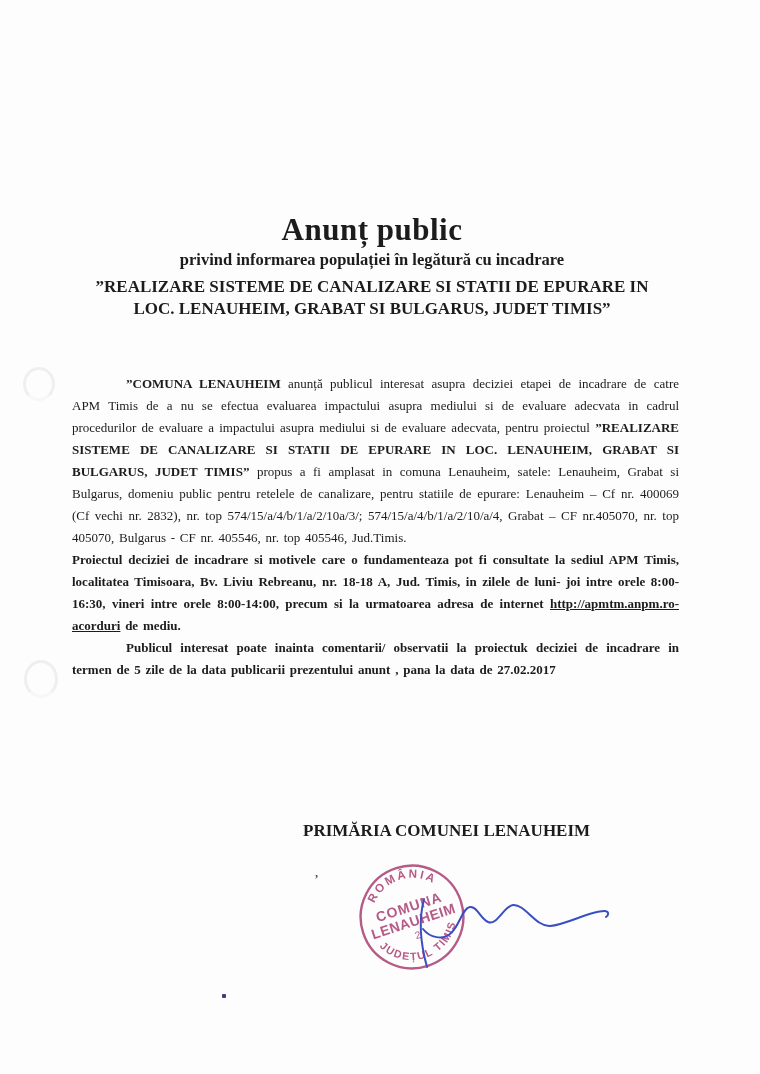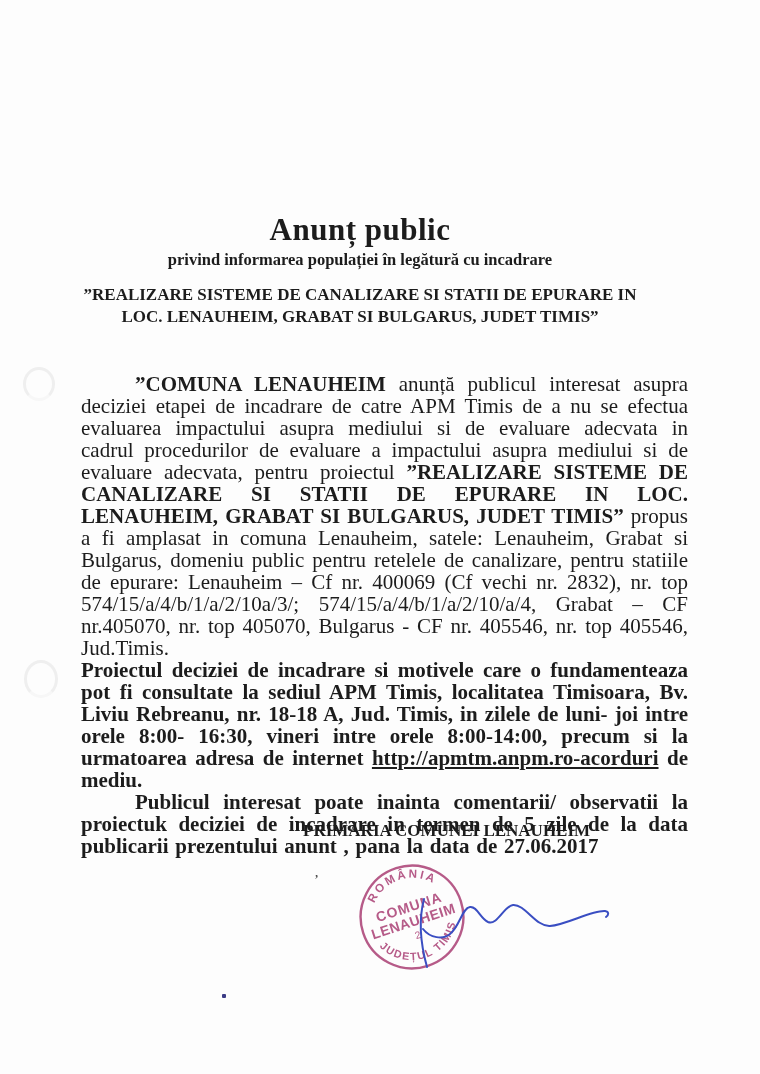--- a/index.html
+++ b/index.html
@@ -6,28 +6,28 @@
   .page{
     position:relative;
     width:760px;height:1074px;
     background:#fdfdfd;
     font-family:"Liberation Serif","DejaVu Serif",serif;
     color:#1c1c1c;
     overflow:hidden;
     box-shadow:0 0 4px rgba(0,0,0,.25);
   }
   
-  .doc-header{position:absolute;top:213px;left:0;width:720px;text-align:center;}
+  .doc-header{position:absolute;top:213px;left:0;width:720px;text-align:center;padding-left:12px;}
   .doc-title{margin:0;font-size:31px;line-height:34px;font-weight:bold;letter-spacing:.5px;}
   .doc-subtitle{margin:2px 0 0;font-size:16.5px;line-height:21px;font-weight:bold;}
-  .doc-heading{margin:14px auto 0;width:580px;font-size:17px;line-height:22px;font-weight:bold;}
+  .doc-heading{margin:6px auto 0;width:580px;font-size:17px;line-height:22px;font-weight:bold;}
   
   .doc-body{
-    position:absolute;top:373px;left:81px;width:607px;
-    font-size:21px;line-height:22px;text-align:justify;
+    position:absolute;top:373px;left:72px;width:607px;
+    font-size:13px;line-height:22px;text-align:justify;
     word-spacing:1.5px;
   }
   .doc-body p{margin:0;}
   .para-indent{text-indent:54px;}
   .bold{font-weight:bold;}
   .para-bold{font-weight:bold;}
   .inline-link{font-weight:bold;text-decoration:underline;color:inherit;margin-top:8px;}
   
   .issuer-line{position:absolute;top:821px;left:303px;font-size:17px;font-weight:bold;white-space:nowrap;}
   
@@ -52,21 +52,21 @@
       <div>”REALIZARE SISTEME DE CANALIZARE SI STATII DE EPURARE IN</div>
       <div>LOC. LENAUHEIM, GRABAT SI BULGARUS, JUDET TIMIS”</div>
     </div>
   </div>
 
   <div class="doc-body">
     <p class="para-indent"><span class="bold">”COMUNA LENAUHEIM</span><span> anunță publicul interesat asupra deciziei etapei de incadrare de catre APM Timis de a nu se efectua evaluarea impactului asupra mediului si de evaluare adecvata in cadrul procedurilor de evaluare a impactului asupra mediului si de evaluare adecvata, pentru proiectul </span><span class="bold">”REALIZARE SISTEME DE CANALIZARE SI STATII DE EPURARE IN LOC. LENAUHEIM, GRABAT SI BULGARUS, JUDET TIMIS”</span><span> propus a fi amplasat in comuna Lenauheim, satele: Lenauheim, Grabat si Bulgarus, domeniu public pentru retelele de canalizare, pentru statiile de epurare: Lenauheim – Cf nr. 400069 (Cf vechi nr. 2832), nr. top 574/15/a/4/b/1/a/2/10a/3/; 574/15/a/4/b/1/a/2/10/a/4, Grabat – CF nr.405070, nr. top 405070, Bulgarus -  CF nr. 405546, nr. top 405546, Jud.Timis.</span></p>
 
     <p class="para-bold"><span>Proiectul deciziei de incadrare si motivele care o fundamenteaza pot fi consultate la sediul APM Timis, localitatea Timisoara, Bv. Liviu Rebreanu, nr. 18-18 A, Jud. Timis, in zilele de luni- joi intre orele 8:00- 16:30, vineri intre orele 8:00-14:00, precum si la urmatoarea adresa de internet </span><span class="inline-link">http://apmtm.anpm.ro-acorduri</span><span> de mediu.</span></p>
 
-    <p class="para-bold para-indent">Publicul interesat poate inainta comentarii/ observatii la proiectuk deciziei de incadrare in termen de 5 zile de la data publicarii prezentului anunt , pana la data de 27.06.2017</p>
+    <p class="para-bold para-indent">Publicul interesat poate inainta comentarii/ observatii la proiectuk deciziei de incadrare in termen de 5 zile de la data publicarii prezentului anunt , pana la data de 27.02.2017</p>
   </div>
 
   <div class="issuer-line">PRIMĂRIA COMUNEI LENAUHEIM</div>
 
   <div class="stamp-wrap">
     <svg width="112" height="112" viewBox="0 0 120 120">
       <g transform="rotate(-18 60 60)" fill="#b04e7f" stroke="none" font-family="Liberation Sans, DejaVu Sans, sans-serif" opacity="0.92">
         <circle cx="60" cy="60" r="55" fill="none" stroke="#b04e7f" stroke-width="2.6"></circle>
         <defs>
           <path id="arcTop" d="M 16 62 A 44 44 0 0 1 104 62" fill="none"></path>

